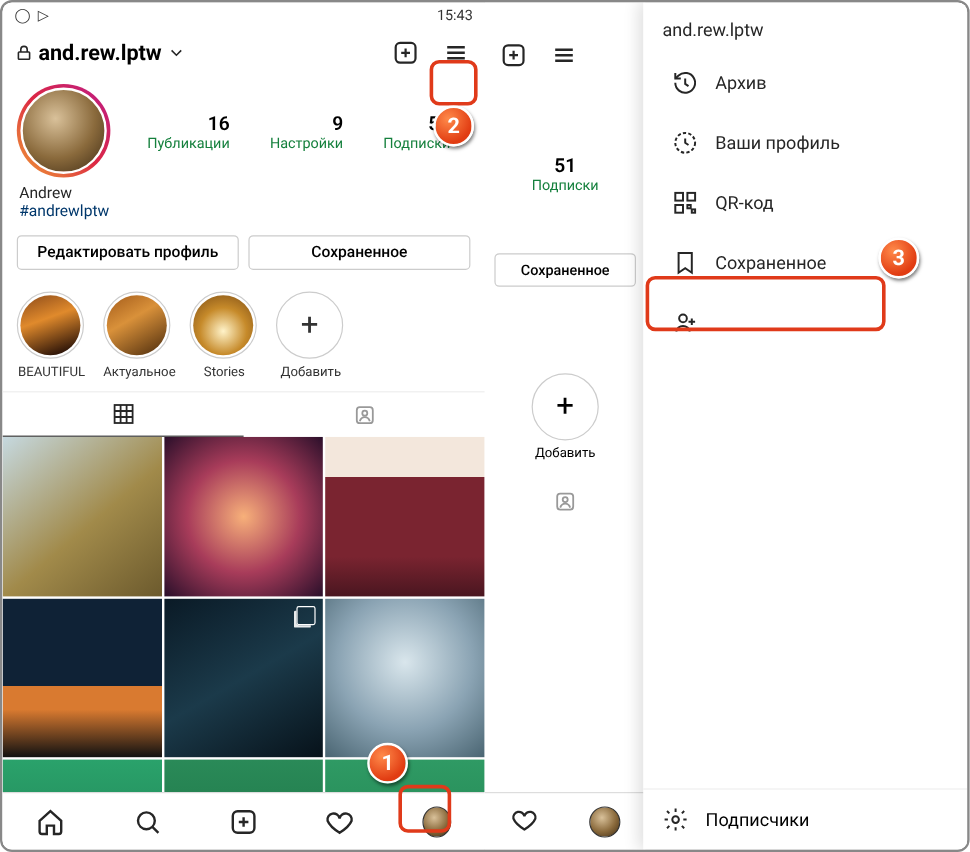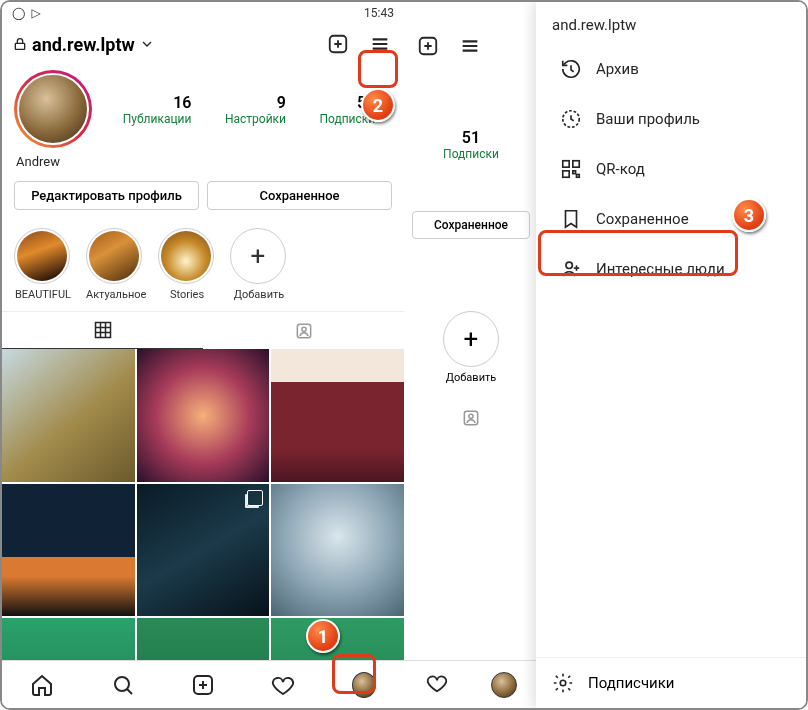--- a/index.html
+++ b/index.html
@@ -334,20 +334,21 @@
         </div>
         <div>
           <div class="stat-num">51</div>
           <div class="stat-lbl">Подписки</div>
         </div>
       </div>
     </div>
 
     <div class="bio">
       <div class="bio-name">Andrew</div>
+      <div class="bio-link">#andrewlptw</div>
     </div>
 
     <div class="btn-row">
       <div class="pill-btn">Редактировать профиль</div>
       <div class="pill-btn">Сохраненное</div>
     </div>
 
     <div class="highlights">
       <div class="hl">
         <div class="hl-circle">
@@ -523,21 +524,20 @@
           </svg>
         <span>Сохраненное</span>
       </div>
       <div class="menu-item">
         <svg viewBox="0 0 24 24" fill="none" stroke="#262626" stroke-width="1.8">
             <circle cx="10" cy="8" r="3.5"></circle>
             <path d="M4 20c0-3 3-5 6-5s6 2 6 5"></path>
             <line x1="18" y1="8" x2="18" y2="14"></line>
             <line x1="15" y1="11" x2="21" y2="11"></line>
           </svg>
-        <span>Интересные люди</span>
       </div>
 
       <div class="menu-bottom">
         <svg viewBox="0 0 24 24" width="22" height="22" fill="none" stroke="#262626" stroke-width="1.8">
             <circle cx="12" cy="12" r="3"></circle>
             <path d="M12 2v3M12 19v3M4.2 4.2l2.1 2.1M17.7 17.7l2.1 2.1M2 12h3M19 12h3M4.2 19.8l2.1-2.1M17.7 6.3l2.1-2.1"></path>
           </svg>
         <span>Подписчики</span>
       </div>
     </div>

